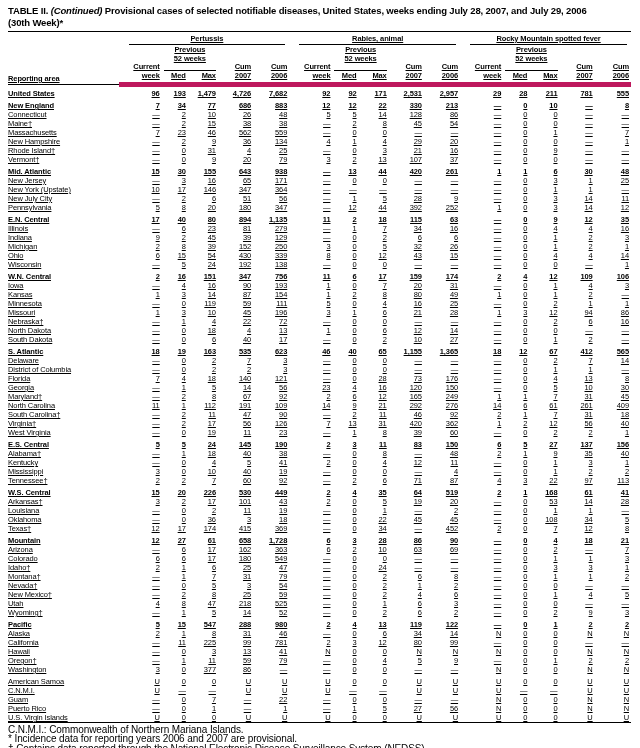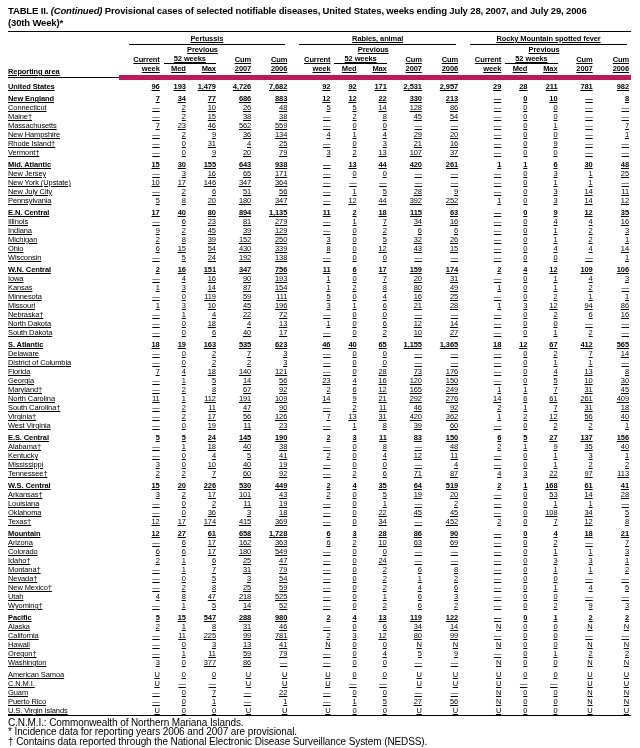--- a/index.html
+++ b/index.html
@@ -28,22 +28,22 @@
   col.c-c06{width:36px;}
   th,td{padding:0;font-size:7.5px;letter-spacing:-0.1px;}
   thead th{font-weight:bold;line-height:9px;vertical-align:bottom;}
   tr.group-row th{padding-top:2px;}
   .grule{
     border-bottom:1px solid #000;text-align:center;
     margin:0 4px 0 10px;padding-bottom:1px;white-space:nowrap;
   }
   th.area-h{text-align:left;vertical-align:bottom;padding-bottom:1px;}
   th.num-h{text-align:right;padding-right:2px;white-space:nowrap;}
-  th.ctr-h{text-align:right;white-space:nowrap;}
-  th.u52 .u{border-bottom:1px solid #000;margin:0 2px;padding-bottom:0px;text-align:center;}
+  th.ctr-h{text-align:center;white-space:nowrap;}
+  th.u52 .u{border-bottom:1px solid #000;margin:0 2px;padding-bottom:7px;text-align:center;}
   thead tr.last th{padding-bottom:2px;border-bottom:5px solid #be185d;}
   thead th.area-h{border-bottom:1px solid #000;margin-left:40px;}
   tbody td{line-height:9px;vertical-align:bottom;}
   td.area{text-align:left;white-space:nowrap;overflow:hidden;}
   td.num{text-align:right;padding-right:2px;white-space:nowrap;}
   tr.bold td{font-weight:bold;}
   tr.spacer td{height:3px;line-height:3px;font-size:1px;}
   tbody tr:first-child td{padding-top:2px;}
   .footnotes{margin-top:2px;}
   .footnotes .fn{
@@ -158,21 +158,21 @@
           <td class="num">7,682</td>
           <td class="num">92</td>
           <td class="num">92</td>
           <td class="num">171</td>
           <td class="num">2,531</td>
           <td class="num">2,957</td>
           <td class="num">29</td>
           <td class="num">28</td>
           <td class="num">211</td>
           <td class="num">781</td>
-          <td class="num">982</td>
+          <td class="num">555</td>
         </tr>
         <tr class="spacer">
           <td colspan="16"></td>
         </tr>
         <tr class="bold">
           <td class="area">New England</td>
           <td class="num">7</td>
           <td class="num">34</td>
           <td class="num">77</td>
           <td class="num">686</td>

